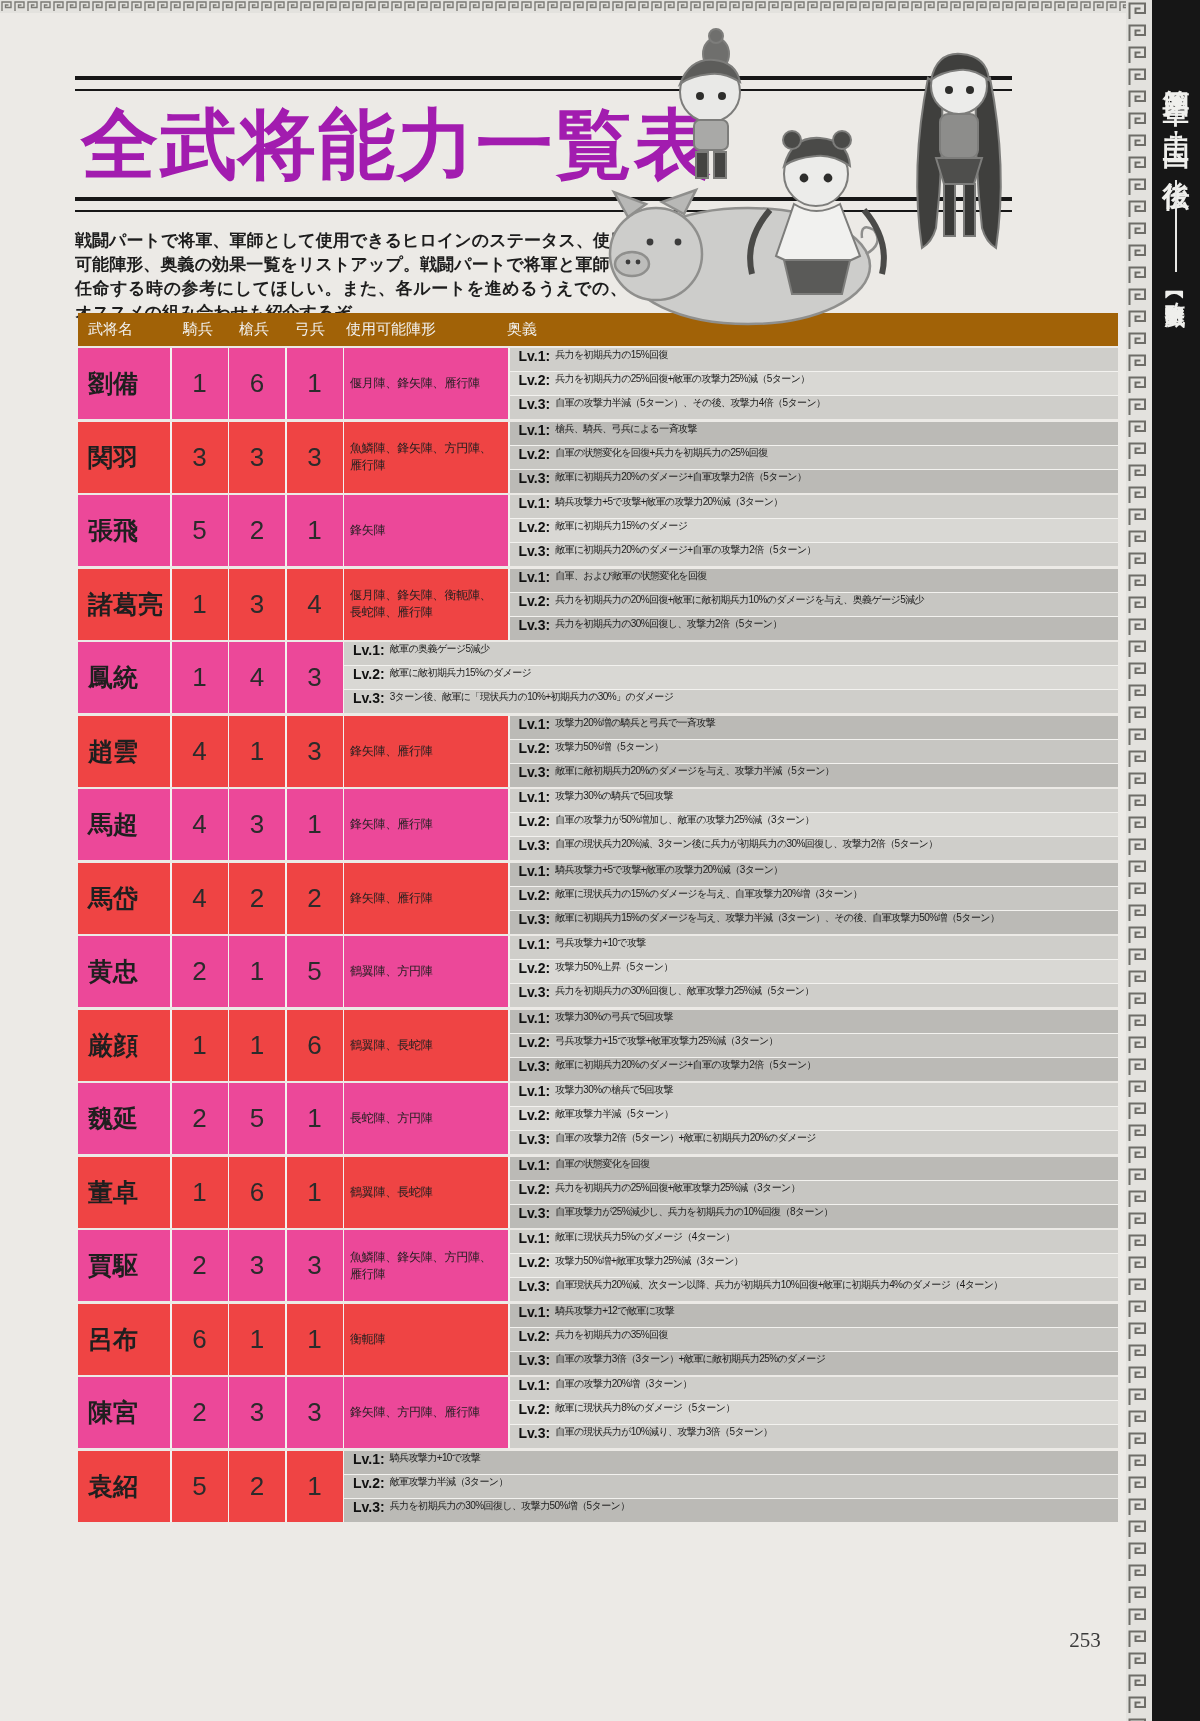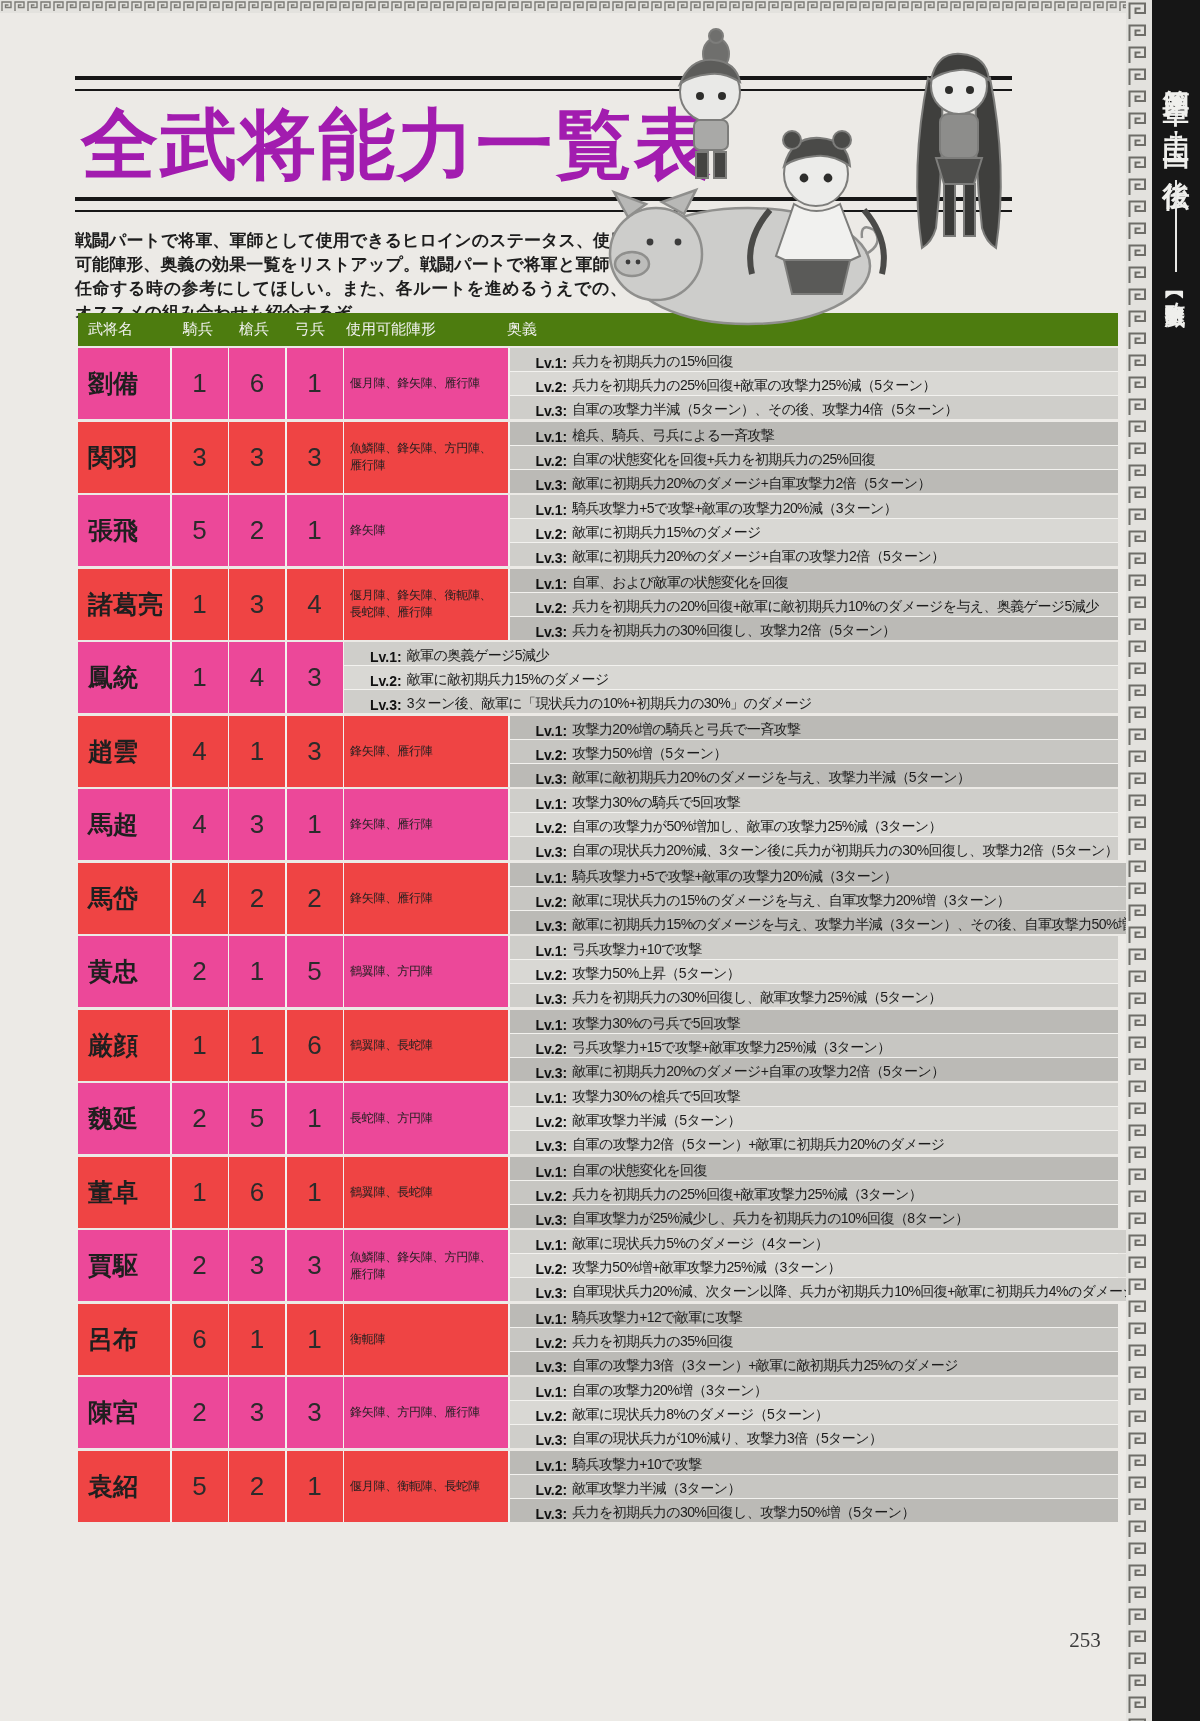--- a/index.html
+++ b/index.html
@@ -27,41 +27,41 @@
   h1{margin:4px 0 2px 6px;font-family:"Liberation Serif","DejaVu Serif",serif;
      font-weight:bold;font-size:77px;line-height:1.3;color:#a21caf;letter-spacing:2px;}
 
   .intro{position:absolute;left:75px;top:212px;width:552px;z-index:2;
          font-size:17px;font-weight:bold;line-height:1.42;color:#1d1d1d;text-align:justify;}
 
   .art{position:absolute;left:598px;top:14px;z-index:3;}
 
   
   .ctable{position:absolute;left:78px;top:313px;width:1040px;z-index:2;}
-  .thead{display:flex;height:33px;background:#4d7c0f;margin-bottom:2px;align-items:stretch;}
+  .thead{display:flex;height:33px;background:#a16207;margin-bottom:2px;align-items:stretch;}
   .hcell{color:#f2f2f1;font-size:15px;display:flex;align-items:center;flex:none;}
   .c0{width:92px;} .c1,.c2,.c3{width:56px;} .c4{width:152px;}
   .hcell.c0{padding-left:10px;width:82px;}
   .hcell.c1,.hcell.c2,.hcell.c3{justify-content:center;}
   .hcell.c4{padding-left:8px;}
   .hcell.c5{flex:1;padding-left:9px;}
 
   .block{display:flex;margin-bottom:2.5px;background:#f3f2ef;}
   .block:last-child{margin-bottom:0;}
   .cell{flex:none;display:flex;align-items:center;margin-right:1.5px;}
   .cell.name{padding-left:10px;width:82px;font-family:"Liberation Serif","DejaVu Serif",serif;
              font-weight:bold;font-size:25px;color:#1f1f1f;letter-spacing:0;}
   .cell.num{justify-content:center;font-size:26px;font-weight:400;color:#2b2b2b;}
   .cell.form{padding:0 6px;font-size:12px;line-height:1.4;letter-spacing:-0.2px;color:#1f1f1f;}
   .skills{flex:1;display:flex;flex-direction:column;}
-  .skill{height:23px;margin-bottom:1px;display:flex;align-items:flex-end;padding-left:26px;
+  .skill{height:23px;margin-bottom:1px;display:flex;align-items:flex-start;padding-left:9px;
          overflow:hidden;white-space:nowrap;}
   .skill:last-child{margin-bottom:0;}
   .lv{font-weight:bold;font-size:14px;margin-right:5px;color:#111;flex:none;}
-  .stx{font-size:14px;letter-spacing:-0.6px;color:#1c1c1c;}
+  .stx{font-size:10px;letter-spacing:-0.6px;color:#1c1c1c;}
 
   .light .cell{background:#ec4899;}
   .light .s0,.light .s2{background:#cfceca;}
   .light .s1{background:#d9d8d4;}
   .dark .cell{background:#ef4444;}
   .dark .s0,.dark .s2{background:#bbbab6;}
   .dark .s1{background:#c7c6c2;}
 
   .pagenum{position:absolute;left:1050px;top:1628px;width:70px;text-align:center;z-index:2;
            font-family:"Liberation Serif","DejaVu Serif",serif;font-size:21px;color:#3a3a3a;}
@@ -490,21 +490,20 @@
             <span class="lv">Lv.3:</span>
             <span class="stx">自軍の現状兵力が10%減り、攻撃力3倍（5ターン）</span>
           </div>
         </div>
       </div>
       <div class="block dark">
         <div class="cell name c0">袁紹</div>
         <div class="cell num c1">5</div>
         <div class="cell num c2">2</div>
         <div class="cell num c3">1</div>
-        <div class="cell form c4">偃月陣、衡軛陣、長蛇陣</div>
         <div class="skills">
           <div class="skill s0">
             <span class="lv">Lv.1:</span>
             <span class="stx">騎兵攻撃力+10で攻撃</span>
           </div>
           <div class="skill s1">
             <span class="lv">Lv.2:</span>
             <span class="stx">敵軍攻撃力半減（3ターン）</span>
           </div>
           <div class="skill s2">

